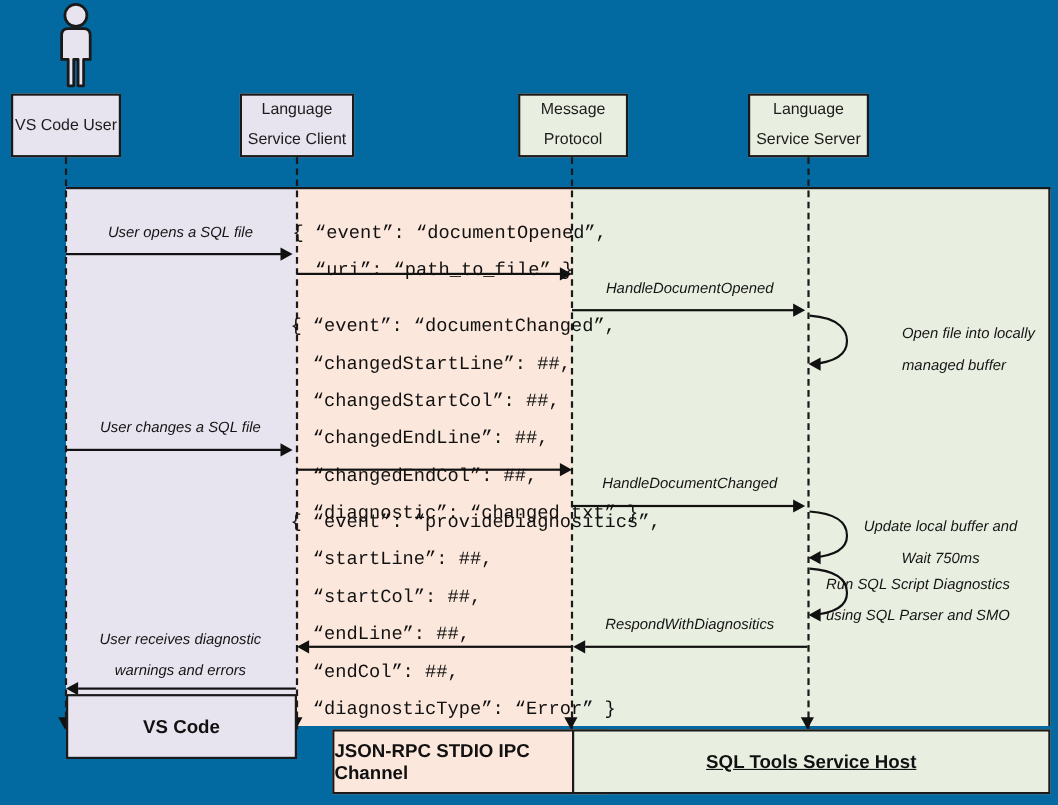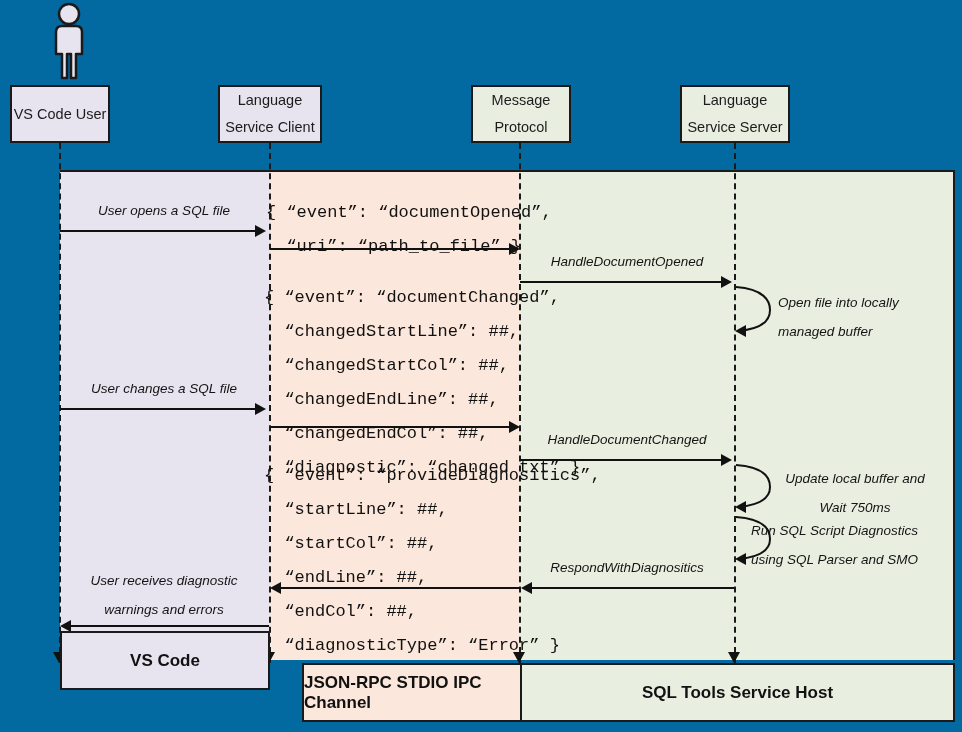--- a/index.html
+++ b/index.html
@@ -96,21 +96,21 @@
   <div class="head head-r" style="left:509px;top:243px;"></div>
 
   <div class="alabel" style="left:520px;top:247px;width:214px;">HandleDocumentOpened</div>
   <div class="arrow" style="left:520px;top:281px;width:202px;"></div>
   <div class="head head-r" style="left:721px;top:276px;"></div>
 
   <svg style="position:absolute;left:734px;top:283px;" width="44" height="54">
     <path d="M2 4 C30 6, 36 18, 36 27 C36 37, 28 46, 4 48" fill="none" stroke="#111" stroke-width="2"></path>
   </svg>
   <div class="head head-l" style="left:735px;top:325px;"></div>
-  <div class="note" style="left:778px;top:288px;">
+  <div class="note" style="left:820px;top:288px;">
     <div>Open file into locally</div>
     <div>managed buffer</div>
   </div>
 
   <div class="code" style="left:264px;top:281px;">
     <div>{ “event”: “documentChanged”,</div>
     <div>  “changedStartLine”: ##,</div>
     <div>  “changedStartCol”: ##,</div>
     <div>  “changedEndLine”: ##,</div>
     <div>  “changedEndCol”: ##,</div>
@@ -173,17 +173,17 @@
   <div class="head head-d" style="left:263px;top:652px;"></div>
   <div class="head head-d" style="left:513px;top:652px;"></div>
   <div class="head head-d" style="left:728px;top:652px;"></div>
 
   <div class="fbox lav" style="left:60px;top:631px;width:210px;height:59px;">
     <span>VS Code</span>
   </div>
   <div class="fbox pch" style="left:270px;top:663px;width:250px;height:59px;margin-left:32px;">
     <span>JSON-RPC STDIO IPC Channel</span>
   </div>
-  <div class="fbox grn" style="left:520px;top:663px;width:435px;height:59px;">
+  <div class="fbox grn" style="left:520px;top:663px;width:435px;height:59px;text-decoration:underline;">
     <span>SQL Tools Service Host</span>
   </div>
 
 </div>
 
 </body></html>

